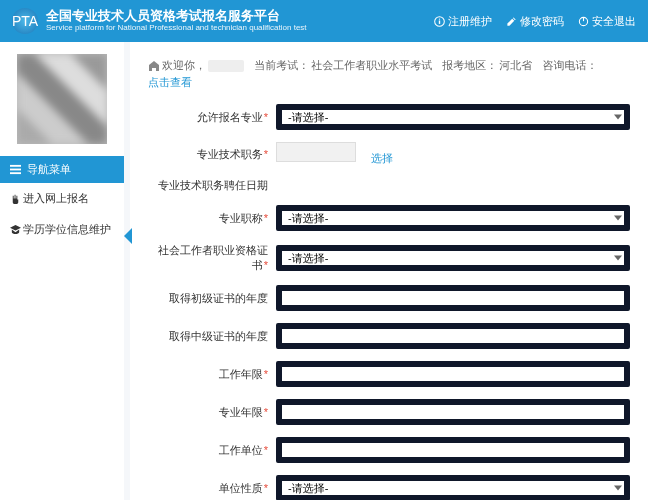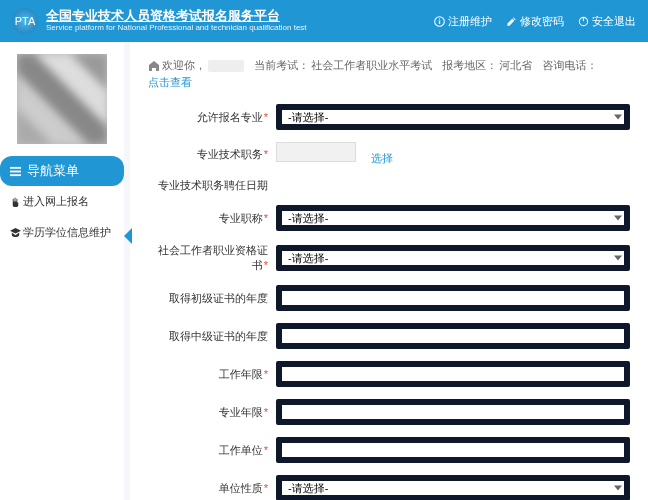--- a/index.html
+++ b/index.html
@@ -1,32 +1,32 @@
 <!DOCTYPE html>
 <html><head>
 <meta charset="utf-8">
 <style>
 * { margin: 0; padding: 0; box-sizing: border-box; }
 body { font-family: "Microsoft YaHei", Arial, sans-serif; font-size: 11px; background: #f5f7fa; color: #333; }
 .header { background: #2196d4; color: #fff; height: 42px; display: flex; align-items: center; padding: 0 12px; }
 .header-left { display: flex; align-items: center; gap: 8px; }
-.logo { width: 26px; height: 26px; background: radial-gradient(circle,#4db8e8,#1976b8); border-radius: 50%; display:flex; align-items:center; justify-content:center; font-size:11px; color:#fff;}
+.logo { width: 26px; height: 26px; background: radial-gradient(circle,#4db8e8,#1976b8); border-radius: 50%; display:flex; align-items:center; justify-content:center; font-size:14px; color:#fff;}
 .titles { line-height: 1.1; }
-.title-cn { font-size: 13px; font-weight: bold; text-decoration: underline; }
+.title-cn { font-size: 13px; font-weight: bold; }
 .title-en { font-size: 8px; opacity: .9; }
 .header-right { margin-left: auto; display: flex; gap: 14px; font-size: 11px; }
 .header-link { display:flex; align-items:center; gap:3px; cursor:pointer; }
 .header-link svg { width:11px; height:11px; fill:#fff; }
 .layout { display: flex; }
 .sidebar { width: 124px; background:#fff; min-height: 460px; }
 .avatar { width:90px; height:90px; margin:12px auto; background:#bbb; display:block; position:relative; overflow:hidden;}
 .avatar::before{content:"";position:absolute;inset:0;background:
   linear-gradient(45deg,#aaa 0 20%,#ccc 20% 40%,#888 40% 60%,#ddd 60% 80%,#999 80% 100%);
   filter:blur(4px);}
-.nav-header { background:#2196d4; color:#fff; padding:6px 10px; font-size:13px; display:flex; align-items:center; gap:6px;border-radius:12px;}
+.nav-header { background:#2196d4; color:#fff; padding:6px 10px; font-size:11px; display:flex; align-items:center; gap:6px;}
 .nav-item { padding:8px 10px; display:flex; align-items:center; gap:2px; cursor:pointer; color:#333; font-size:11px;}
 .nav-icon{width:11px;height:11px;display:inline-block;}
 .main { flex:1; background:#fff; margin-left:6px; padding:10px 18px 30px; position:relative;}
 .breadcrumb { font-size:11px; color:#666; padding:6px 0 14px; display:flex; gap:2px; align-items:center; flex-wrap:wrap;}
 .breadcrumb .home-icon{width:12px;height:12px;fill:#888;}
 .breadcrumb .link{color:#2196d4; cursor:pointer;}
 .breadcrumb .mask{display:inline-block;width:36px;height:12px;background:#eee;border-radius:2px;}
 .form-row { display:flex; align-items:center; margin-bottom:12px;}
 .form-label { width:128px; text-align:right; padding-right:8px; font-size:11px; color:#333;}
 .req::after{content:"*"; color:#e74c3c; margin-left:1px;}

